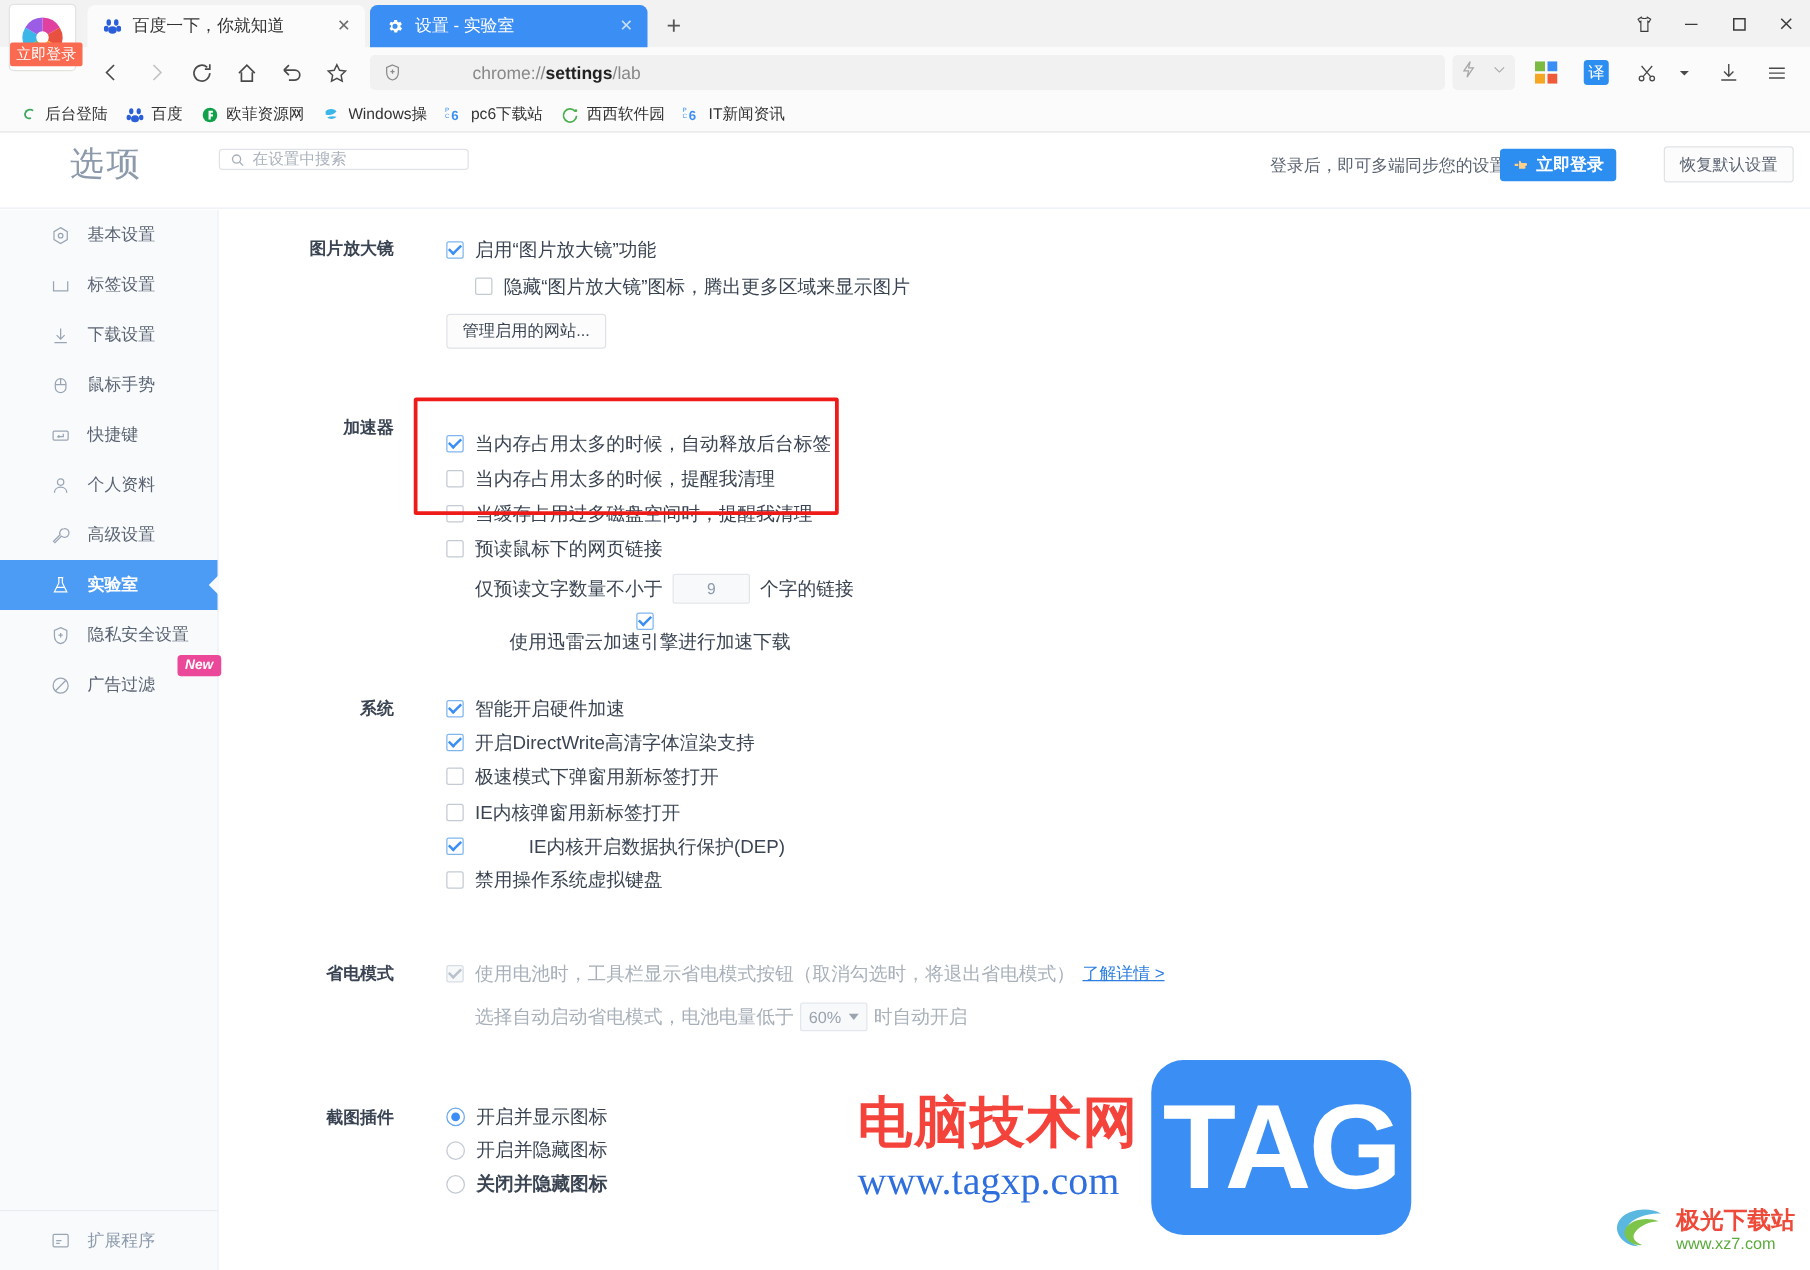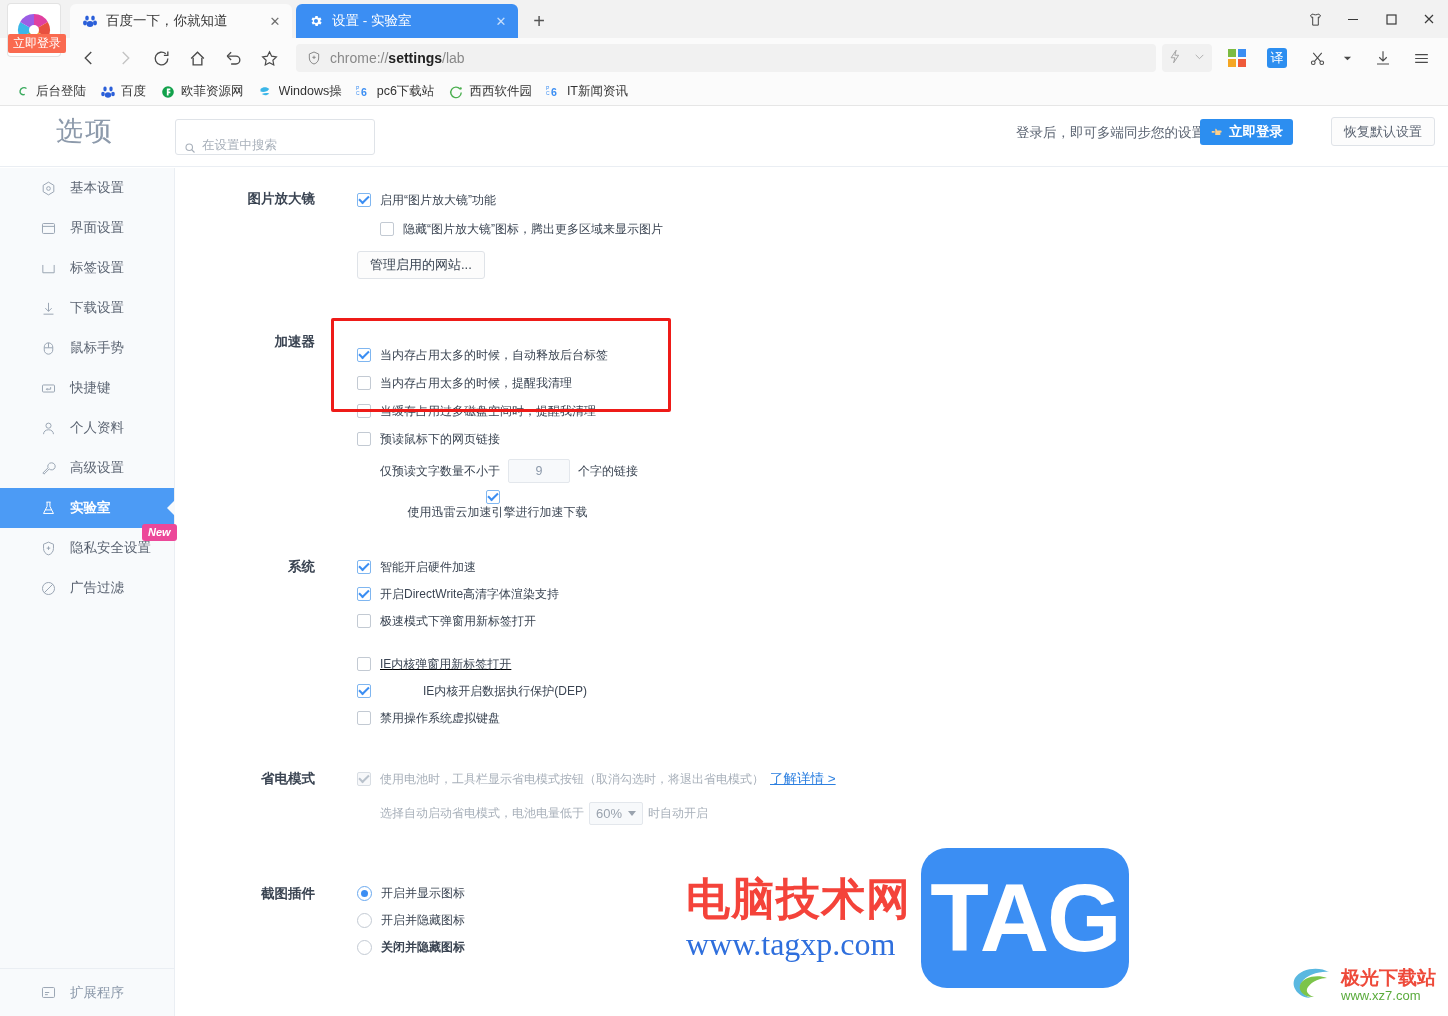--- a/index.html
+++ b/index.html
@@ -69,21 +69,21 @@
     width: 34px; height: 34px; margin-left: 2px;
     display: flex; align-items: center; justify-content: center;
     color: #4a4a4a;
   }
   .navbtn.disabled { color: #c3c3c3; }
   .navbtn:first-of-type { margin-left: 72px; }
   .omnibox {
     flex: 1 1 auto; height: 28px; margin: 0 6px 0 10px;
     background: #f1f1f1; border-radius: 4px;
     display: flex; align-items: center; padding: 0 10px;
-    font-size: 14px; color: #888;
+    font-size: 14px; color: #888; gap: 48px;
   }
   .omnibox .shield { margin-right: 8px; display: flex; }
   .omnibox .urltext { white-space: nowrap; }
   .omnibox .urltext b { color: #222; font-weight: 600; }
   .navright { display: flex; align-items: center; height: 40px; }
   .navright .nbtn {
     height: 30px; min-width: 30px; display: flex; align-items: center;
     justify-content: center; color: #555; padding: 0 4px;
   }
   .pill {
@@ -111,23 +111,23 @@
   .settings-header {
     position: absolute; left: 0; top: 107px; width: 1448px; height: 60px;
     background: #ffffff; display: flex; align-items: center;
     border-bottom: 1px solid #eaeef3;
   }
   .opt-title {
     position: absolute; left: 56px; top: 113px;
     font-size: 27px; color: #8d9aab; font-weight: 400; letter-spacing: 2px;
   }
   .search-box {
-    position: absolute; left: 175px; top: 119px; width: 200px; height: 36px;
+    position: absolute; left: 175px; top: 119px; width: 200px; height: 17px;
     border: 1px solid #dfe3e8; border-radius: 3px; background: #fff;
-    display: flex; align-items: flex-end; padding: 0 8px;
+    display: flex; align-items: center; padding: 0 8px;
   }
   .search-box .sicon { margin-right: 6px; display: flex; }
   .search-box .sph { font-size: 12.5px; color: #a8b0ba; }
   .sync-text {
     position: absolute; right: 243px; top: 124px;
     font-size: 13.5px; color: #5b6472;
   }
   .login-btn {
     position: absolute; right: 155px; top: 119px; height: 26px;
     background: #2c8ef0; color: #fff; border-radius: 3px;
@@ -180,21 +180,21 @@
   .content {
     position: absolute; left: 175px; top: 168px; right: 0; bottom: 0;
     background: #fff; overflow: hidden;
   }
   .sect { position: absolute; }
   .sect-label {
     position: absolute; width: 130px; text-align: right;
     font-size: 13.5px; font-weight: bold; color: #3a4452;
   }
   .row { display: flex; align-items: center; height: 26px; }
-  .row .lbl { font-size: 12px; color: #3a4452; }
+  .row .lbl { font-size: 15px; color: #3a4452; }
   .row.dim .lbl { color: #a8b0ba; }
 
   .cb {
     width: 14px; height: 14px; border: 1px solid #c3cad3; border-radius: 2px;
     background: #fff; margin-right: 9px; flex: 0 0 14px;
     display: flex; align-items: center; justify-content: center;
   }
   .cb.on { border-color: #7fb6f0; }
   .cb.on::after {
     content: ""; width: 8px; height: 4px;
@@ -539,29 +539,20 @@
         <svg width="17" height="17" viewBox="0 0 24 24" fill="none" stroke="#9aa5b3" stroke-width="1.4">
           <path d="M12 3l7.5 4.5v9L12 21l-7.5-4.5v-9z"></path>
           <circle cx="12" cy="12" r="2.6"></circle>
         </svg>
       </span>
     <span>基本设置</span>
   </div>
   <div class="side-item">
     <span class="sico">
         <svg width="17" height="17" viewBox="0 0 24 24" fill="none" stroke="#9aa5b3" stroke-width="1.4">
-          <rect x="3.5" y="5" width="17" height="14" rx="1.5"></rect>
-          <path d="M3.5 9h17"></path>
-        </svg>
-      </span>
-    <span>界面设置</span>
-  </div>
-  <div class="side-item">
-    <span class="sico">
-        <svg width="17" height="17" viewBox="0 0 24 24" fill="none" stroke="#9aa5b3" stroke-width="1.4">
           <path d="M4 7v11h16V7"></path>
         </svg>
       </span>
     <span>标签设置</span>
   </div>
   <div class="side-item">
     <span class="sico">
         <svg width="17" height="17" viewBox="0 0 24 24" fill="none" stroke="#9aa5b3" stroke-width="1.4">
           <path d="M12 4v12M7.5 11.5L12 16l4.5-4.5M5 20h14"></path>
         </svg>
@@ -695,21 +686,21 @@
       <span class="lbl">智能开启硬件加速</span>
     </div>
     <div class="row" style="margin-top:1px;">
       <span class="cb on"></span>
       <span class="lbl">开启DirectWrite高清字体渲染支持</span>
     </div>
     <div class="row" style="margin-top:1px;">
       <span class="cb"></span>
       <span class="lbl">极速模式下弹窗用新标签打开</span>
     </div>
-    <div class="row" style="margin-top:17px;text-decoration:underline;">
+    <div class="row" style="margin-top:3px;">
       <span class="cb"></span>
       <span class="lbl">IE内核弹窗用新标签打开</span>
     </div>
     <div class="row" style="margin-top:1px;gap:43px;">
       <span class="cb on"></span>
       <span class="lbl">IE内核开启数据执行保护(DEP)</span>
     </div>
     <div class="row" style="margin-top:1px;">
       <span class="cb"></span>
       <span class="lbl">禁用操作系统虚拟键盘</span>

